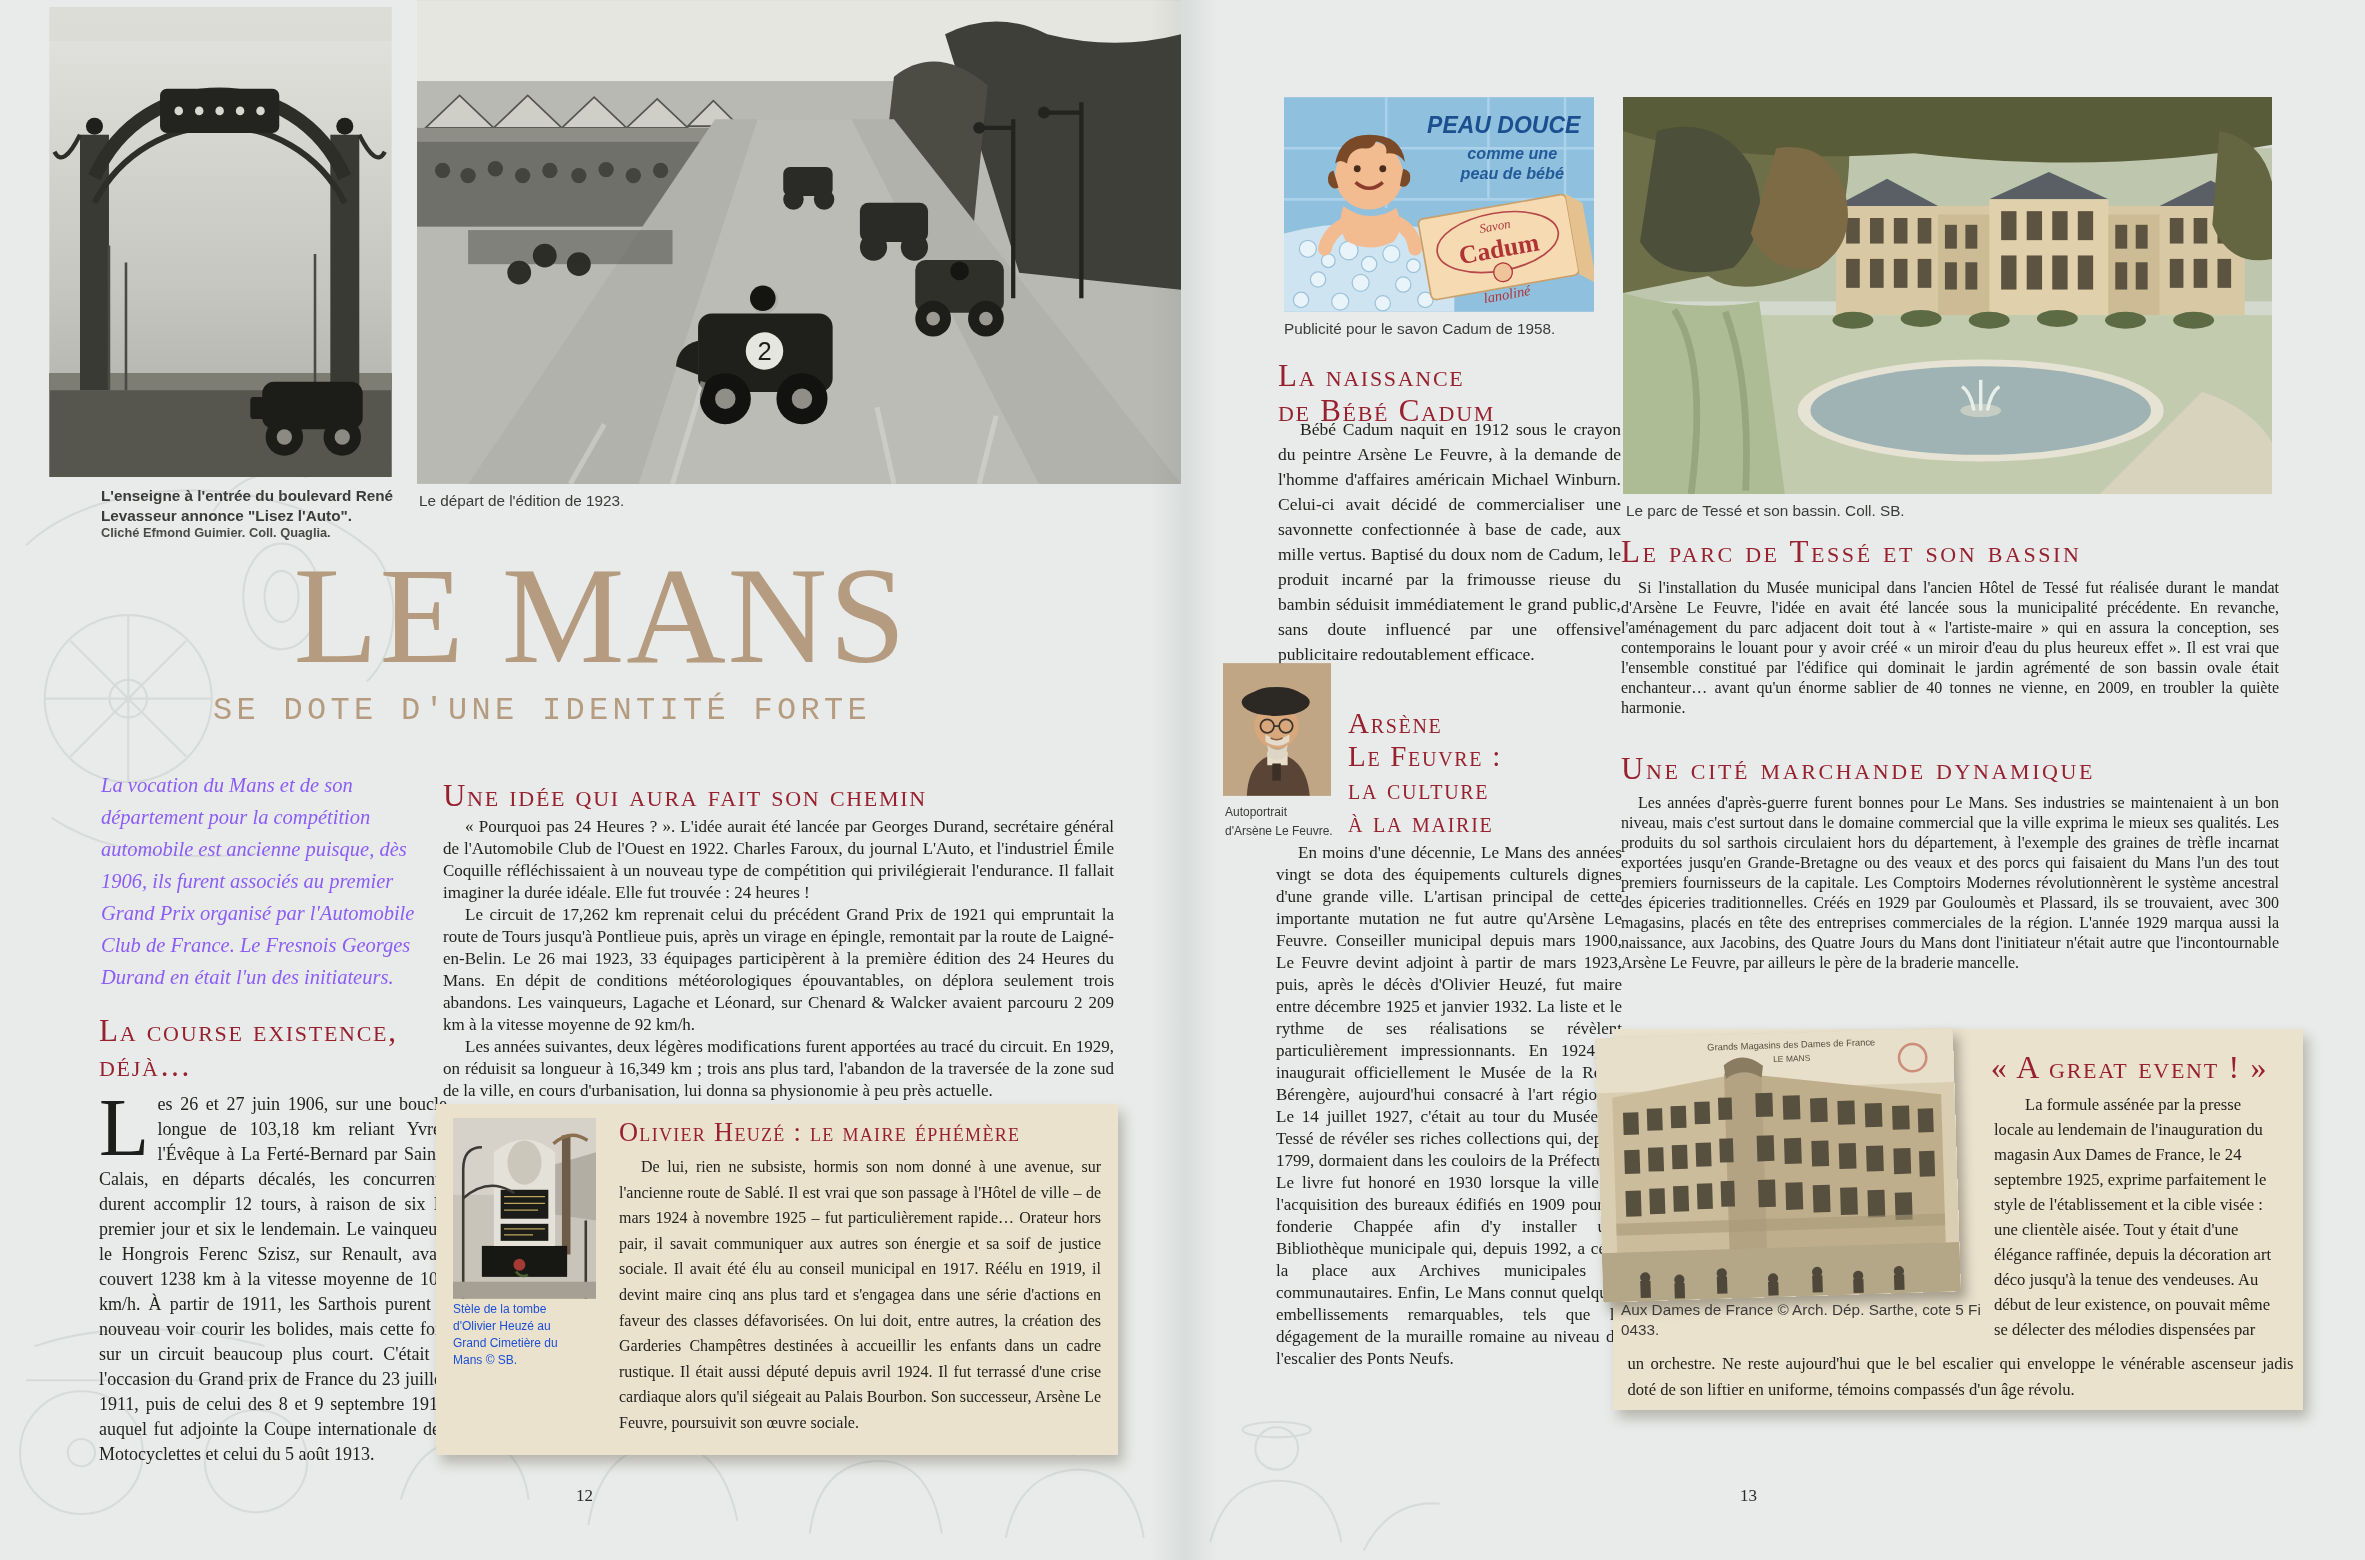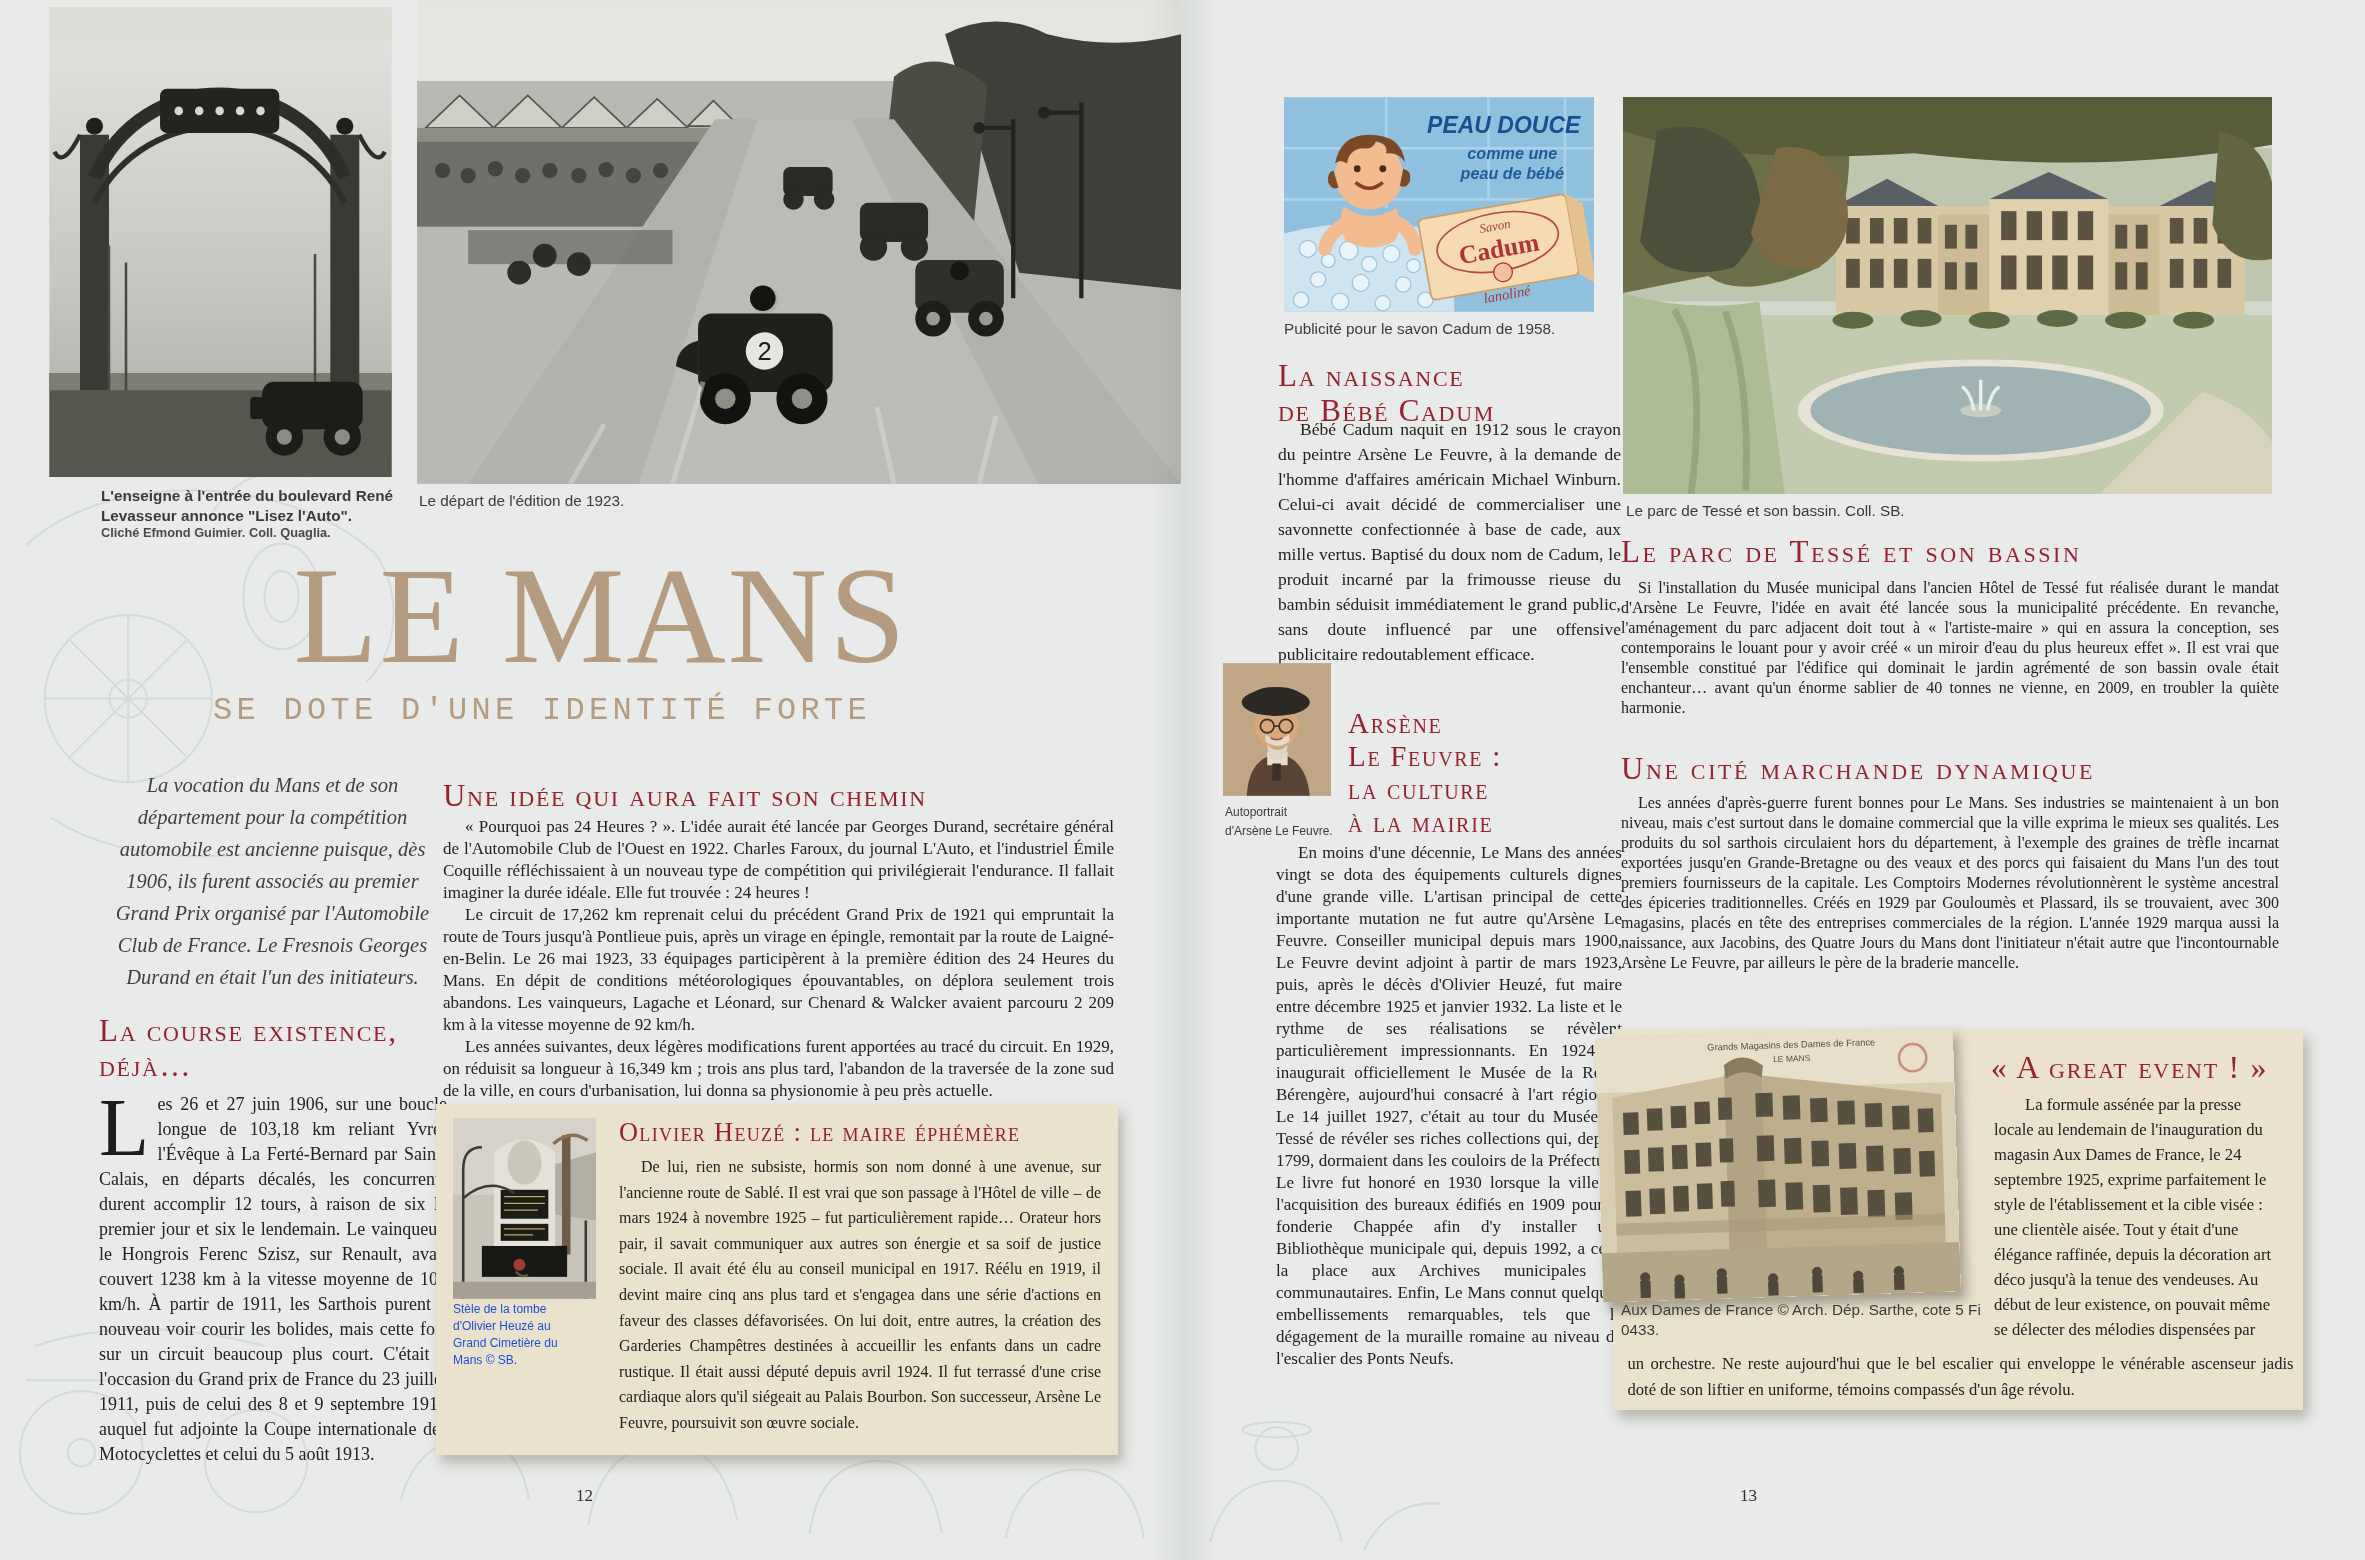--- a/index.html
+++ b/index.html
@@ -11,21 +11,21 @@
   .caption{font-family:"Liberation Sans",sans-serif;font-size:15.3px;line-height:19.6px;color:#3b3b39;}
   .credit{font-size:12.8px;line-height:16px;color:#4a4a47;}
   .h{font-variant:small-caps;color:#97212e;font-weight:400;letter-spacing:1.7px;line-height:1.12;}
   .h-lg{font-size:31px;}
   .h-box{font-size:26.4px;letter-spacing:1.3px;}
   .body{text-align:justify;color:#22221f;}
   .indent{text-indent:22px;}
   p{margin:0;}
   .title{color:#b59c80;text-align:center;line-height:1;letter-spacing:1.7px;}
   .subtitle{color:#b59c80;text-align:left;letter-spacing:4.3px;font-family:Liberation Mono, monospace;}
-  .intro{font-style:italic;color:#404040;text-align:center;}
+  .intro{font-style:italic;color:#8b5cf6;}
   .dropcap{float:left;font-size:82px;line-height:66px;padding:3.4px 8.5px 0 0;color:#1d1d1b;}
   .creambox{position:absolute;background:#ebe2cd;box-shadow:5.1px 7.7px 12px rgba(70,60,40,.30);}
   .spine{position:absolute;top:0;height:100%;pointer-events:none;}
   .pagenum{font-size:17px;color:#2c2c2a;}
   .sketch{position:absolute;inset:0;pointer-events:none;}
 </style>
 </head>
 <body>
 
 <div class="spread">

